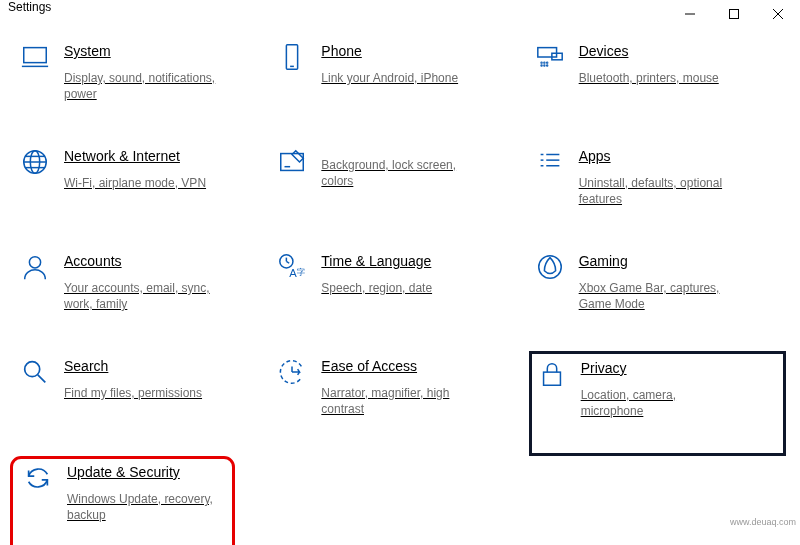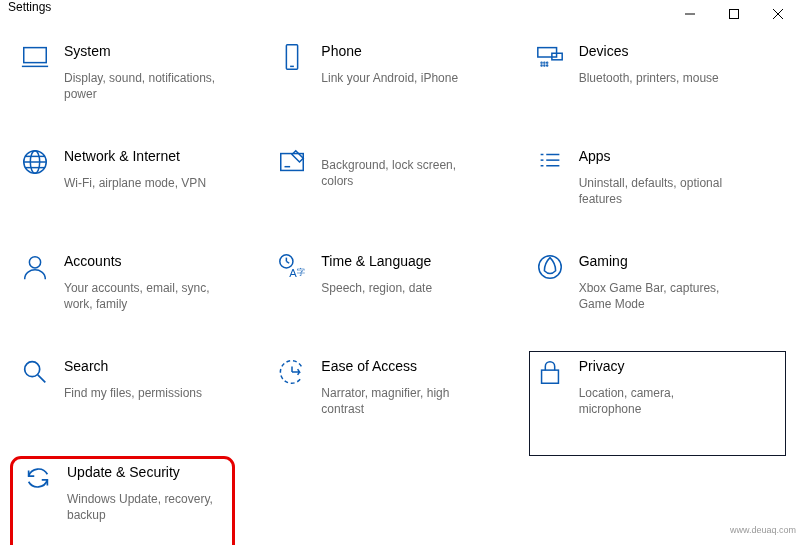--- a/index.html
+++ b/index.html
@@ -48,49 +48,50 @@
 }
 .tile.highlight {
   border: 3px solid #e60000;
   border-radius: 11px;
   margin-left: -4px;
   padding-left: 10px;
   padding-top: 4px;
   width: 225px;
 }
 .tile.hover {
-  border: 1px solid #0f172a;
+  border: 3px solid #0f172a;
   padding: 5px 7px 0 5px;
 }
 .ticon {
   width: 30px;
   height: 30px;
   flex: none;
   color: #0a5bb5;
 }
 .ticon svg { width: 30px; height: 30px; }
 .txt {
   padding-left: 14px;
   padding-top: 0;
   max-width: 175px;
+  text-decoration: underline;
 }
 .tname {
   font-size: 14px;
   color: #000;
   line-height: 18px;
 }
 .tdesc {
   font-size: 12px;
   color: #6b6b6b;
   line-height: 16px;
   margin-top: 10px;
 }
 .src {
   position: absolute;
-  bottom: 10px;
+  bottom: 18px;
   right: 4px;
   font-size: 9px;
   color: #999;
 }
 </style>
 </head>
 <body>
 
 <div class="titlebar">
   <span class="title">Settings</span>

